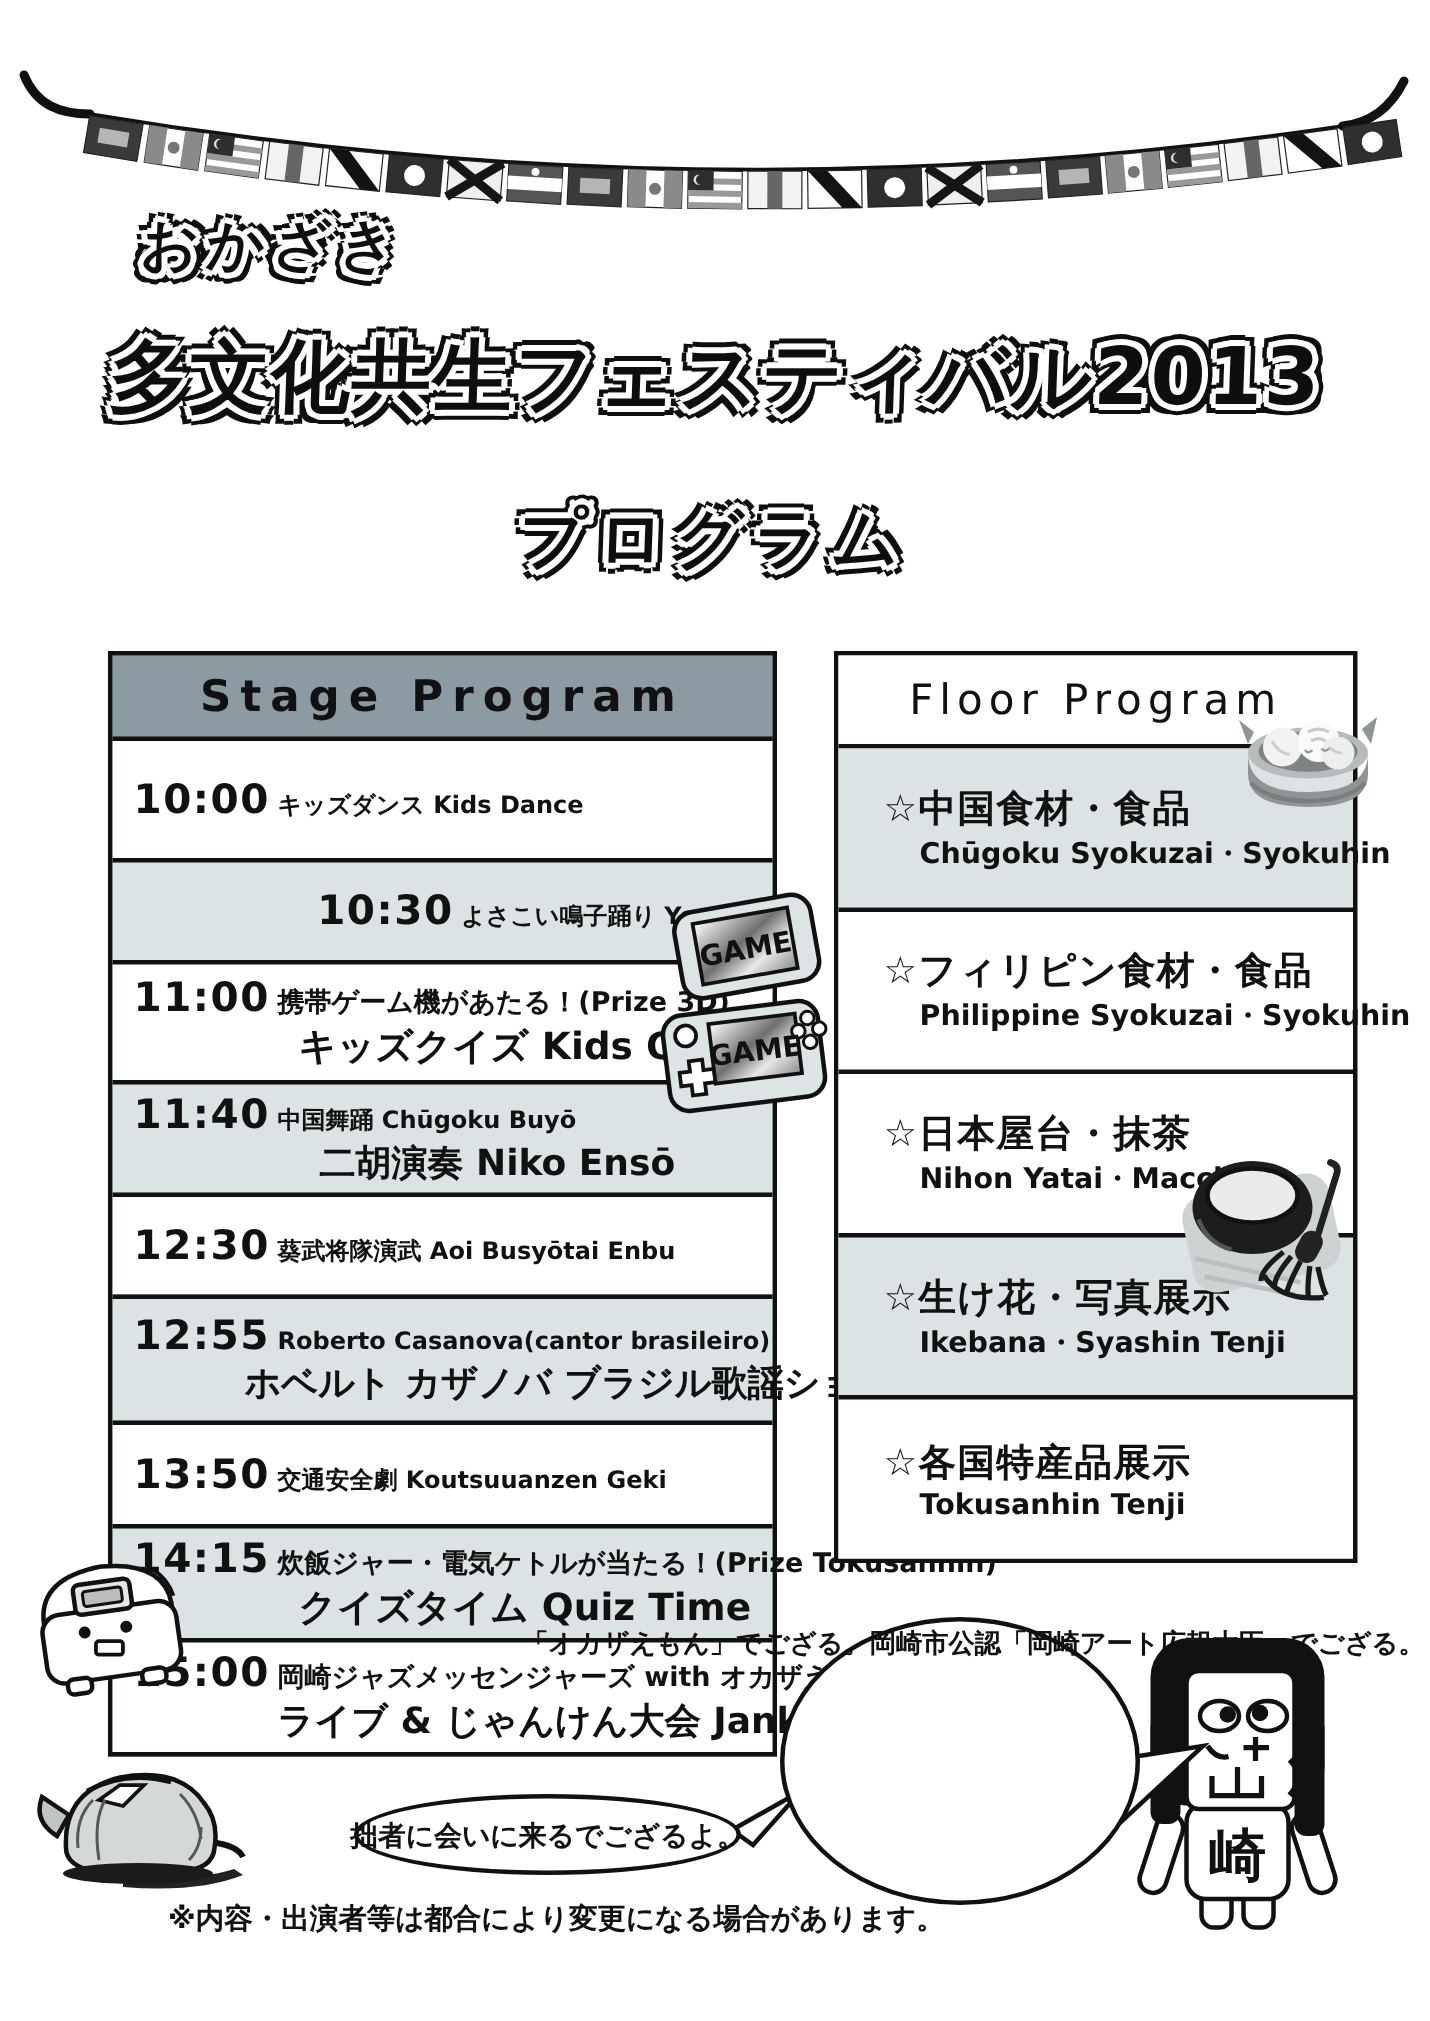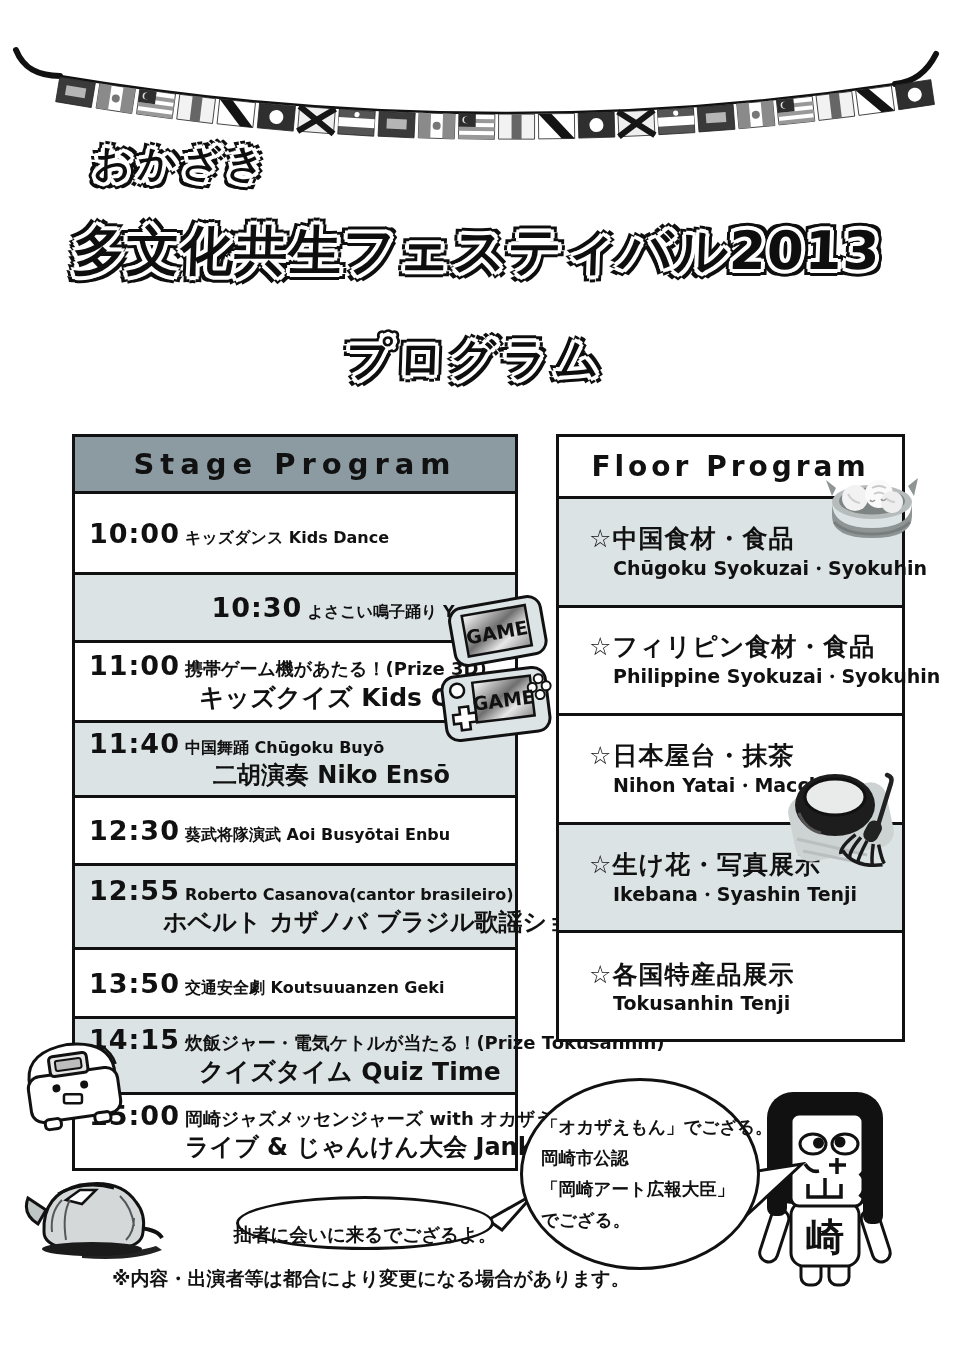--- a/index.html
+++ b/index.html
@@ -38,45 +38,45 @@
   .l2{font-size:24px;font-weight:bold;white-space:nowrap;}
   .l2.ml-a{margin-left:124px;}
   .l2.ml-b{margin-left:74px;}
   .l2.ml-c{margin-left:110px;font-size:25px;}
   .l2.ml-d{margin-left:96px;}
 
   
   #floor-table{position:absolute;left:556px;top:434px;width:349px;height:608px;
     border:3px solid #111;box-sizing:border-box;display:flex;flex-direction:column;background:#fff;}
   #floor-header{height:62px;flex:0 0 62px;background:#fff;border-bottom:3px solid #111;
-    display:flex;align-items:center;justify-content:center;font-size:28px;font-weight:bold;letter-spacing:4px;box-sizing:border-box;}
+    display:flex;align-items:center;justify-content:center;font-size:28px;font-weight:normal;letter-spacing:4px;box-sizing:border-box;}
   .frow{flex:1;display:flex;flex-direction:column;justify-content:center;padding-left:30px;box-sizing:border-box;background:#fff;}
   .frow + .frow{border-top:3px solid #111;}
   .frow.alt{background:#DCE3E5;}
   .fjp{font-size:25px;font-weight:bold;white-space:nowrap;letter-spacing:1px;}
   .fro{font-size:19px;font-weight:bold;white-space:nowrap;margin-left:24px;margin-top:1px;}
 
   
   .illus{position:absolute;}
   #steamer-illus{left:822px;top:458px;z-index:3;}
   #matcha-illus{left:783px;top:761px;z-index:3;}
   #game-illus{left:438px;top:594px;z-index:3;}
   #ricecooker-illus{left:18px;top:1034px;z-index:3;}
   #kettle-illus{left:22px;top:1170px;}
   #mascot-illus{left:746px;top:1088px;}
 
   
   #big-bubble{position:absolute;left:520px;top:1078px;width:240px;height:192px;background:#fff;
     border:3px solid #111;border-radius:50%;box-sizing:border-box;z-index:2;
-    display:flex;flex-direction:column;justify-content:center;padding-left:18px;}
+    display:flex;justify-content:center;padding-left:18px;}
   #big-bubble .bline{font-size:17.5px;font-weight:bold;line-height:1.78;white-space:nowrap;}
   #big-bubble-tail{position:absolute;left:734px;top:1162px;z-index:1;}
   #small-bubble{position:absolute;left:236px;top:1196px;width:258px;height:54px;background:#fff;
     border:3px solid #111;border-radius:50%;box-sizing:border-box;z-index:2;
-    display:flex;align-items:flex-end;justify-content:center;}
+    display:flex;align-items:center;justify-content:center;}
   #small-bubble .bline{font-size:18.5px;font-weight:bold;white-space:nowrap;}
   #small-bubble-tail{position:absolute;left:486px;top:1190px;z-index:1;}
 
   #footnote{position:absolute;left:112px;top:1266px;font-size:19px;font-weight:bold;white-space:nowrap;}
 </style>
 </head>
 <body>
 
 <div id="canvas">
 

